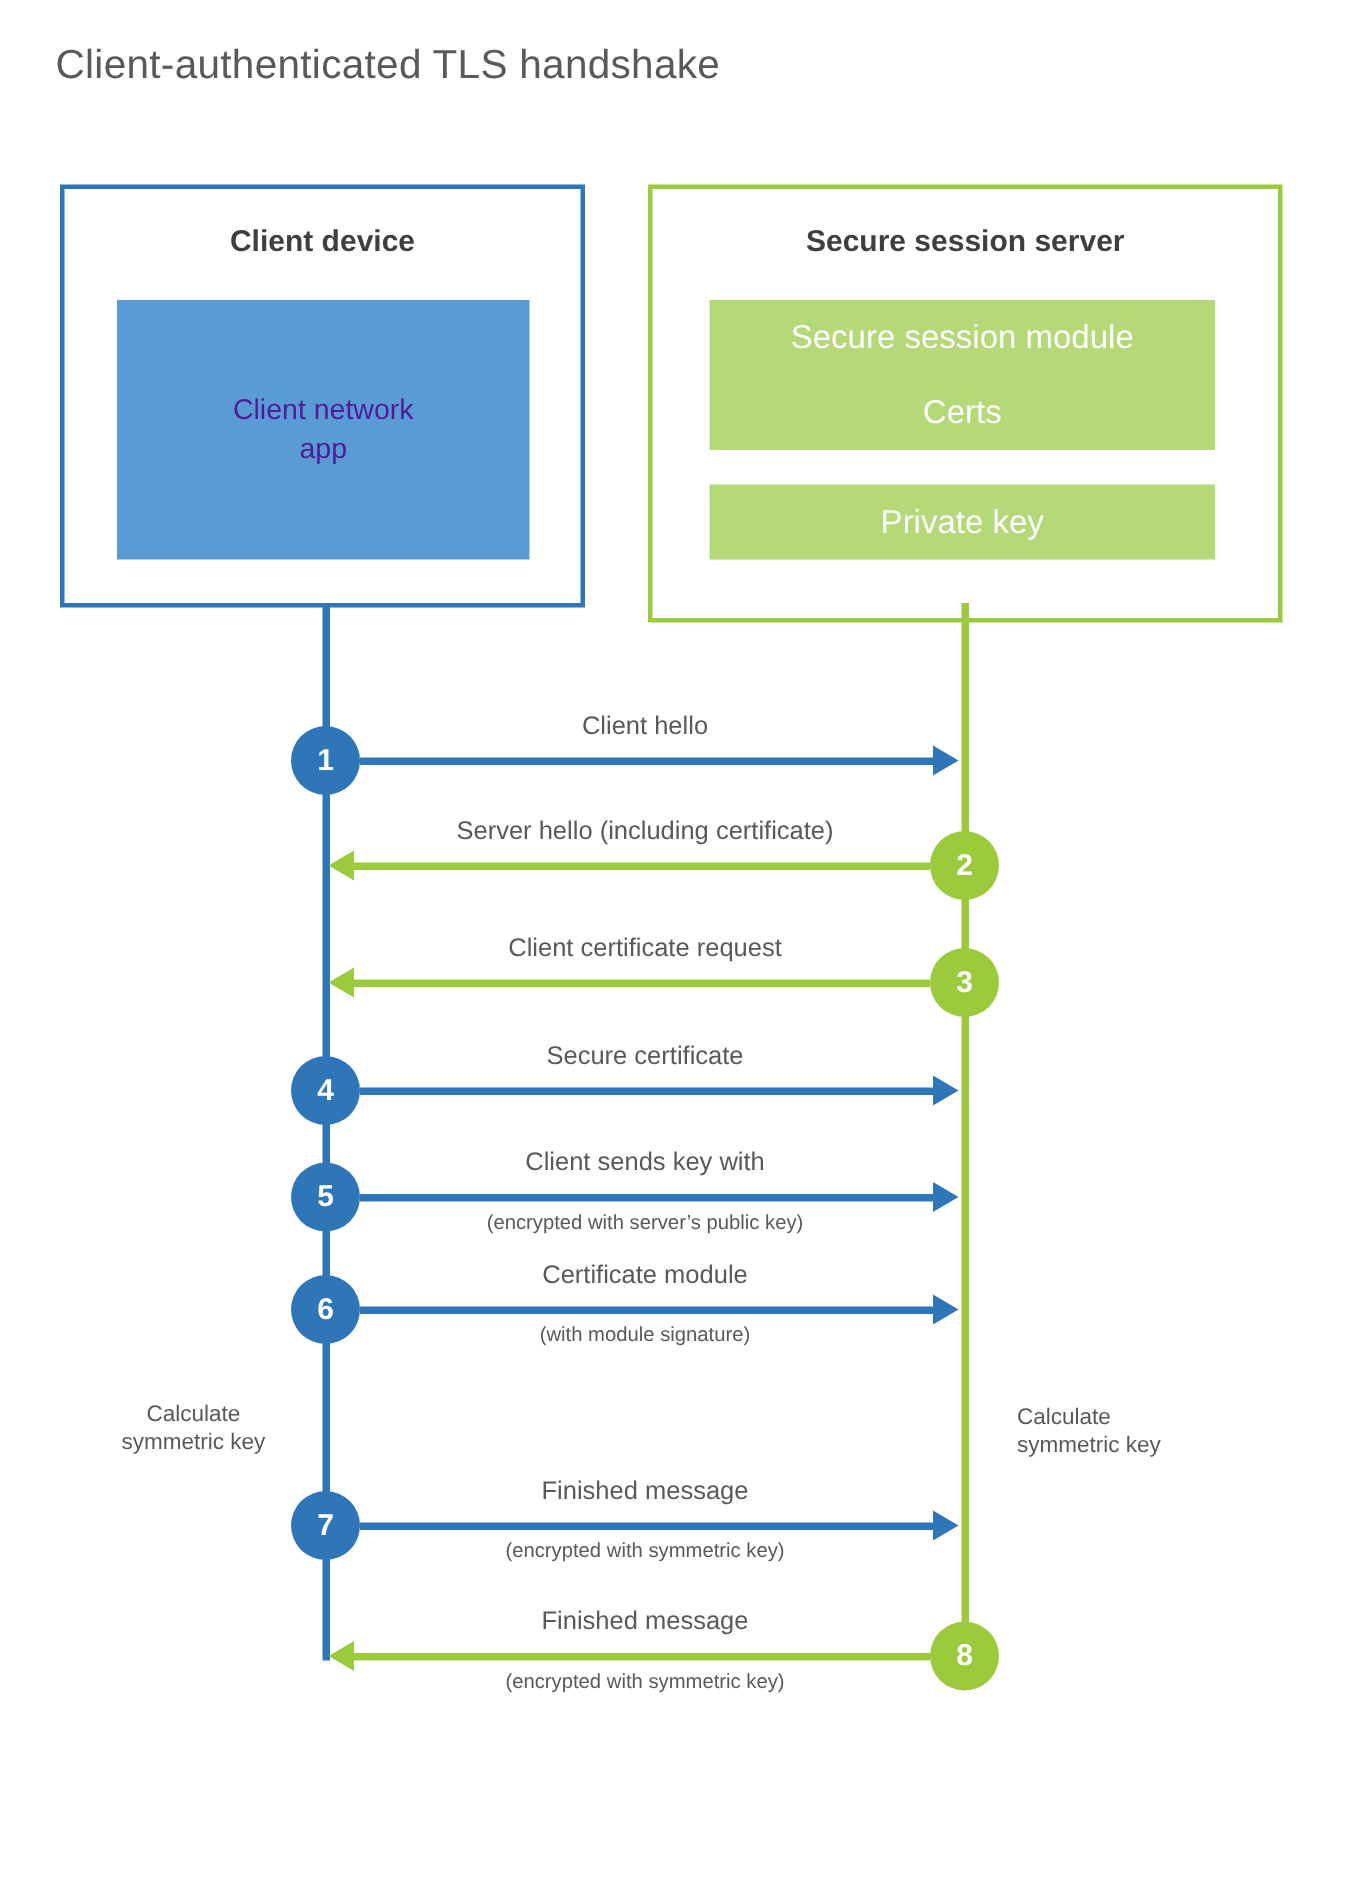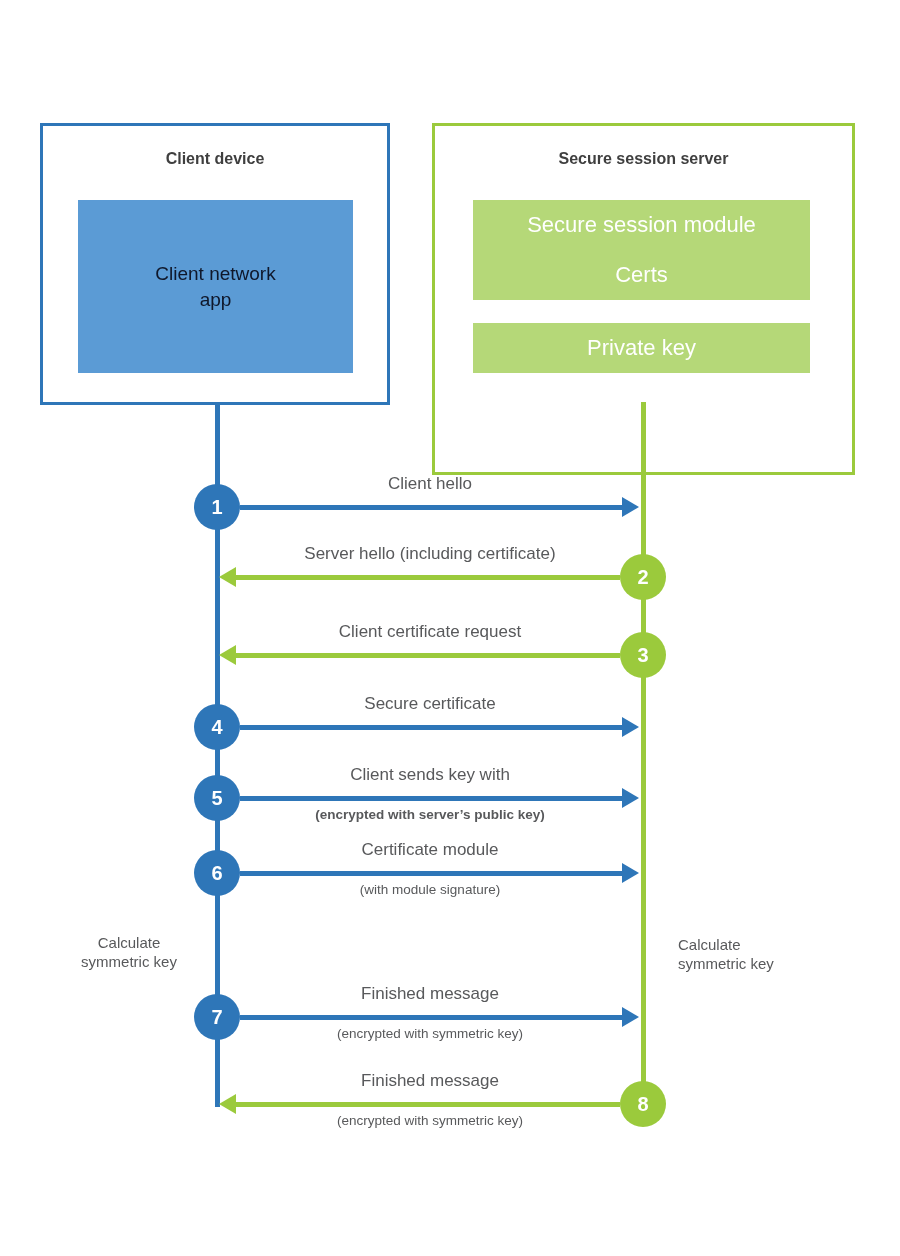--- a/index.html
+++ b/index.html
@@ -7,26 +7,26 @@
     position:relative;width:900px;height:1256px;background:#ffffff;overflow:hidden;
     font-family:"Liberation Sans","DejaVu Sans",sans-serif;
   }
   .page-title{
     position:absolute;left:37px;top:28px;font-size:27px;font-weight:300;
     color:var(--gray);letter-spacing:0.2px;
   }
   
   .actor-box{position:absolute;top:123px;background:#fff;border:3px solid;box-sizing:border-box;}
   .client-box{left:40px;width:350px;height:282px;border-color:var(--blue);}
-  .server-box{left:432px;width:423px;height:352px;border-color:var(--green);}
-  .box-title{margin-top:24px;text-align:center;font-size:16px;font-weight:700;color:var(--dark);}
+  .server-box{left:432px;width:423px;height:292px;border-color:var(--green);}
+  .box-title{margin-top:24px;text-align:center;font-size:20px;font-weight:700;color:var(--dark);}
   .app-box{
     position:absolute;left:35px;top:74px;width:275px;height:173px;background:var(--blue-light);
     display:flex;align-items:center;justify-content:center;text-align:center;
-    color:#0f172a;font-size:19px;line-height:26px;white-space:pre-line;
+    color:#4c1d95;font-size:19px;line-height:26px;white-space:pre-line;
   }
   .module-bar{
     position:absolute;left:38px;width:337px;height:50px;background:var(--green-light);
     display:flex;align-items:center;justify-content:center;
     color:#fff;font-size:22px;
   }
   
   .lifeline{position:absolute;width:5px;top:402px;}
   .lifeline.blue{left:215px;height:705px;background:var(--blue);}
   .lifeline.green{left:641px;height:710px;background:var(--green);}
@@ -58,20 +58,21 @@
   .decrypt-note{
     position:absolute;left:667px;top:763px;width:185px;
     font-size:14px;line-height:17px;color:var(--gray);white-space:pre-line;
   }
 </style>
 </head>
 <body>
 
 <div id="diagram">
 
+  <div class="page-title">Client-authenticated TLS handshake</div>
 
   <div class="actor-box client-box">
     <div class="box-title">Client device</div>
     <div class="app-box">Client network
 app</div>
   </div>
 
   <div class="actor-box server-box">
     <div class="box-title">Secure session server</div>
     <div class="module-bar" style="top:74px">Secure session module</div>
@@ -96,21 +97,21 @@
       <div class="step-circle green" style="top: 632px; left: 620px;">3</div>
       <div class="msg-label" style="top: 622px;">Client certificate request</div>
       <div class="arrow-bar blue" style="top: 725px; left: 240px; width: 382px;"></div>
       <div class="arrow-head right" style="top: 717px; left: 622px;"></div>
       <div class="step-circle blue" style="top: 704px; left: 194px;">4</div>
       <div class="msg-label" style="top: 694px;">Secure certificate</div>
       <div class="arrow-bar blue" style="top: 796px; left: 240px; width: 382px;"></div>
       <div class="arrow-head right" style="top: 788px; left: 622px;"></div>
       <div class="step-circle blue" style="top: 775px; left: 194px;">5</div>
       <div class="msg-label" style="top: 765px;">Client sends key with</div>
-      <div class="msg-sub" style="top: 807px; font-weight: bold;">(encrypted with server’s public key)</div>
+      <div class="msg-sub" style="top: 807px;">(encrypted with server’s public key)</div>
       <div class="arrow-bar blue" style="top: 871px; left: 240px; width: 382px;"></div>
       <div class="arrow-head right" style="top: 863px; left: 622px;"></div>
       <div class="step-circle blue" style="top: 850px; left: 194px;">6</div>
       <div class="msg-label" style="top: 840px;">Certificate module</div>
       <div class="msg-sub" style="top: 882px;">(with module signature)</div>
       <div class="arrow-bar blue" style="top: 1015px; left: 240px; width: 382px;"></div>
       <div class="arrow-head right" style="top: 1007px; left: 622px;"></div>
       <div class="step-circle blue" style="top: 994px; left: 194px;">7</div>
       <div class="msg-label" style="top: 984px;">Finished message</div>
       <div class="msg-sub" style="top: 1026px;">(encrypted with symmetric key)</div>

